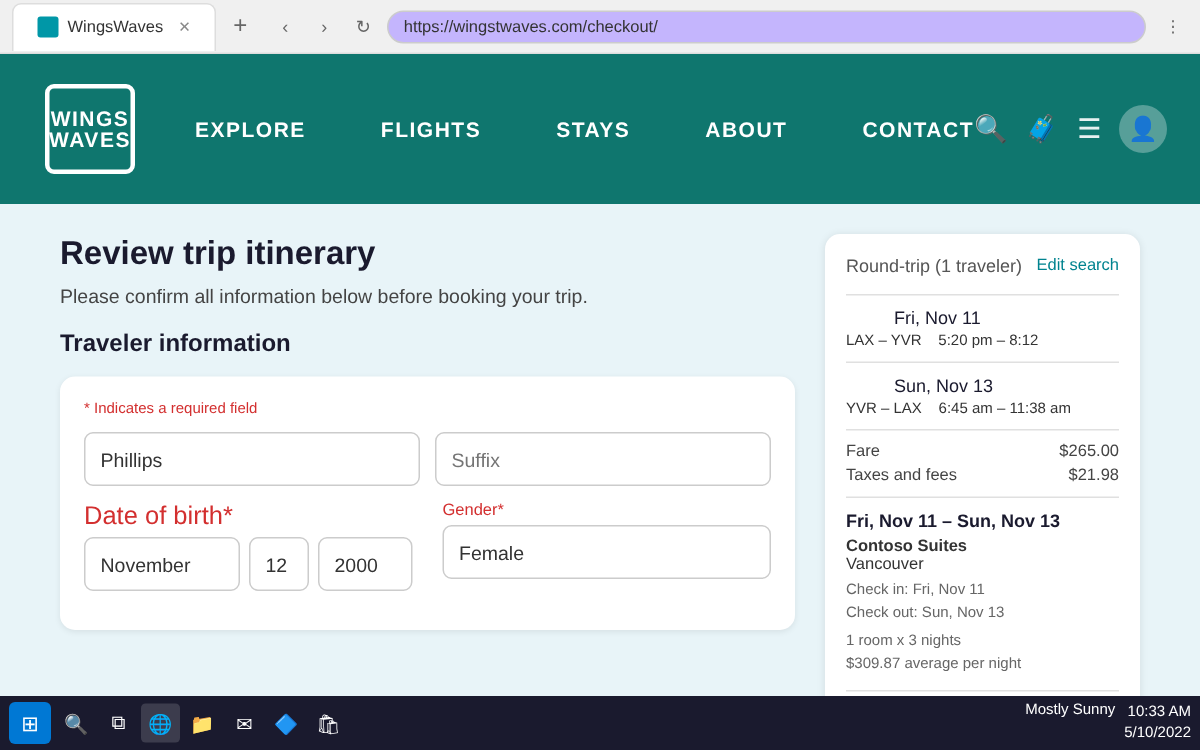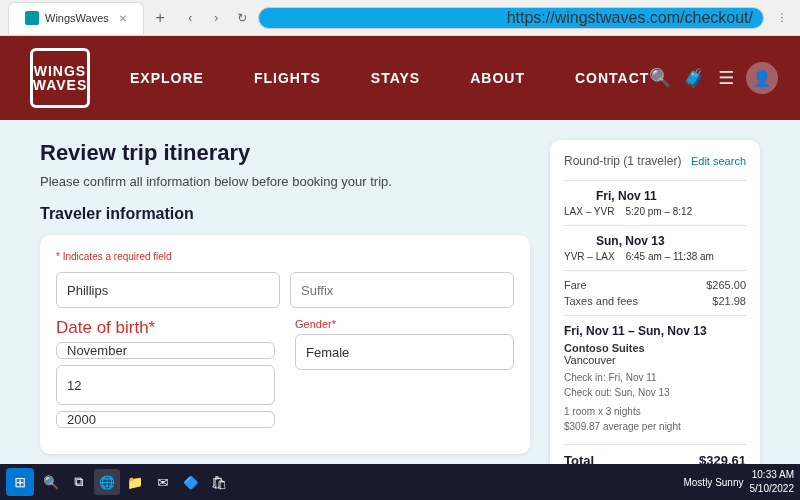--- a/index.html
+++ b/index.html
@@ -71,24 +71,23 @@
       font-size: 12px;
       color: #666;
       cursor: pointer;
     }
     .address-input {
       flex: 1;
       height: 22px;
       border: 1px solid #ccc;
       border-radius: 11px;
       padding: 0 10px;
-      font-size: 16px;
-      background: #0ea5e9;
+      font-size: 11px;
+      background: #c4b5fd;
       color: #333;
-      text-align: right;
     }
     .browser-actions {
       display: flex;
       align-items: center;
       gap: 4px;
     }
     .browser-action-btn {
       width: 20px;
       height: 20px;
       display: flex;
@@ -100,22 +99,22 @@
 
     
     .page {
       height: 464px;
       overflow: hidden;
       position: relative;
     }
 
     
     .nav {
-      background: #7f1d1d;
-      height: 84px;
+      background: #0f766e;
+      height: 100px;
       display: flex;
       align-items: center;
       padding: 0 30px;
     }
     .logo {
       display: flex;
       align-items: center;
       margin-right: 40px;
     }
     .logo-icon {
@@ -280,21 +279,21 @@
       color: #00838f;
       cursor: pointer;
       text-decoration: none;
     }
     .trip-divider {
       border: none;
       border-top: 1px solid #e0e0e0;
       margin: 8px 0;
     }
     .flight-date {
-      font-weight: 700;
+      font-weight: 400;
       color: #1a1a2e;
       font-size: 12px;
       margin-bottom: 3px;
       padding-left: 32px;
     }
     .flight-route {
       color: #333;
       font-size: 10px;
       margin-bottom: 8px;
     }
@@ -377,21 +376,20 @@
       font-size: 13px;
       color: #fff;
       border-radius: 3px;
       cursor: pointer;
     }
     .taskbar-icon.active {
       background: rgba(255,255,255,0.15);
     }
     .taskbar-right {
       display: flex;
-      align-items: center;
       gap: 6px;
       font-size: 10px;
       color: #fff;
     }
     .taskbar-time {
       text-align: right;
       font-size: 10px;
       color: #fff;
       line-height: 1.4;
     }
@@ -460,21 +458,21 @@
             <input class="form-input" type="text" value="Phillips" style="">
           </div>
           <div class="form-field">
             <input class="form-input" type="text" placeholder="Suffix" style="">
           </div>
         </div>
 
         <div class="form-row">
           <div style="flex:1;">
             <div class="dob-label"><span>Date of birth</span><span style="color:#d32f2f">*</span></div>
-            <div style="display:flex;gap:6px;flex-direction:column;">
+            <div style="display:flex;gap:6px;">
               <input class="form-input" type="text" style="flex: 2 1 0%;" value="November">
               <input class="form-input" type="text" style="flex: 0 0 40px;" value="12">
               <input class="form-input" type="text" style="flex: 1 1 0%;" value="2000">
             </div>
           </div>
           <div style="flex:1;margin-left:10px;">
             <div class="gender-label"><span>Gender</span><span style="color:#d32f2f">*</span></div>
             <input class="form-input" type="text" value="Female" style="">
           </div>
         </div>

